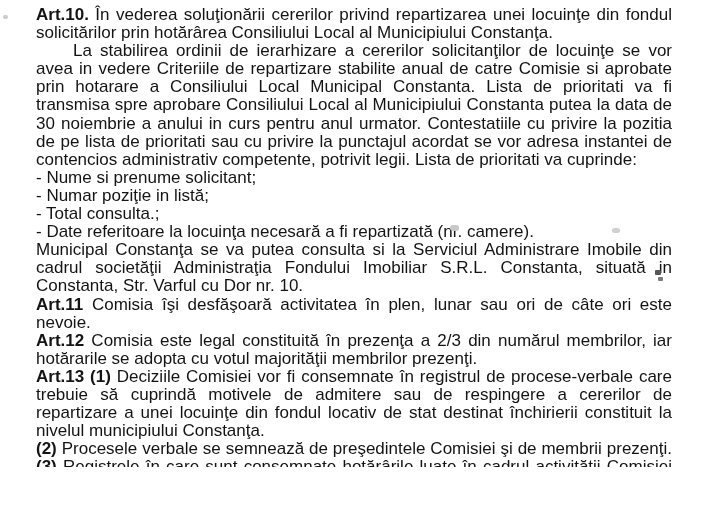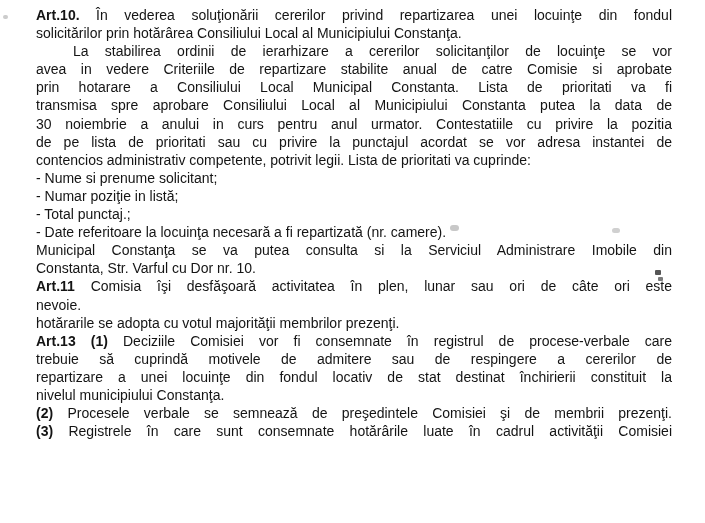--- a/index.html
+++ b/index.html
@@ -4,21 +4,21 @@
 <style>
   html,body{margin:0;padding:0;background:#ffffff;}
   body{width:705px;height:523px;overflow:hidden;}
   .page{
     position:relative;
     width:705px;height:467px;
     box-sizing:border-box;
     padding:6px 33px 0 36px;
     background:#ffffff;
     font-family:"Liberation Sans","DejaVu Sans",sans-serif;
-    font-size:14px;
+    font-size:17px;
     color:#141414;
     overflow:hidden;
   }
   .ln{
     height:18.1px;
     line-height:18.1px;
     white-space:normal;
     overflow:visible;
   }
   .ln.justify{
@@ -38,26 +38,28 @@
     <div class="ln"><span>solicitărilor prin hotărârea Consiliului Local al Municipiului Constanţa.</span></div>
     <div class="ln justify indent"><span>La stabilirea ordinii de ierarhizare a cererilor solicitanţilor de locuinţe se vor</span></div>
     <div class="ln justify"><span>avea in vedere Criteriile de repartizare stabilite anual de catre Comisie si aprobate</span></div>
     <div class="ln justify"><span>prin hotarare a Consiliului Local Municipal Constanta. Lista de prioritati va fi</span></div>
     <div class="ln justify"><span>transmisa spre aprobare Consiliului Local al Municipiului Constanta putea la data de</span></div>
     <div class="ln justify"><span>30 noiembrie a anului in curs pentru anul urmator. Contestatiile cu privire la pozitia</span></div>
     <div class="ln justify"><span>de pe lista de prioritati sau cu privire la punctajul acordat se vor adresa instantei de</span></div>
     <div class="ln"><span>contencios administrativ competente, potrivit legii. Lista de prioritati va cuprinde:</span></div>
     <div class="ln"><span>- Nume si prenume solicitant;</span></div>
     <div class="ln"><span>- Numar poziţie in listă;</span></div>
-    <div class="ln"><span>- Total punctaj.;</span></div>
+    <div class="ln"><span>- Total consulta.;</span></div>
     <div class="ln"><span>- Date referitoare la locuinţa necesară a fi repartizată (nr. camere).</span></div>
     <div class="ln justify"><span>Municipal Constanţa se va putea consulta si la Serviciul Administrare Imobile din</span></div>
+    <div class="ln justify"><span>cadrul societăţii Administraţia Fondului Imobiliar S.R.L. Constanta, situată in</span></div>
     <div class="ln"><span>Constanta, Str. Varful cu Dor nr. 10.</span></div>
     <div class="ln justify"><span class="bold-prefix">Art.11</span> <span>Comisia îşi desfăşoară activitatea în plen, lunar sau ori de câte ori este</span></div>
     <div class="ln"><span>nevoie.</span></div>
+    <div class="ln justify"><span class="bold-prefix">Art.12</span> <span>Comisia este legal constituită în prezenţa a 2/3 din numărul membrilor, iar</span></div>
     <div class="ln"><span>hotărarile se adopta cu votul majorităţii membrilor prezenţi.</span></div>
     <div class="ln justify"><span class="bold-prefix">Art.13 (1)</span> <span>Deciziile Comisiei vor fi consemnate în registrul de procese-verbale care</span></div>
     <div class="ln justify"><span>trebuie să cuprindă motivele de admitere sau de respingere a cererilor de</span></div>
     <div class="ln justify"><span>repartizare a unei locuinţe din fondul locativ de stat destinat închirierii constituit la</span></div>
     <div class="ln"><span>nivelul municipiului Constanţa.</span></div>
     <div class="ln justify"><span class="bold-prefix">(2)</span> <span>Procesele verbale se semnează de preşedintele Comisiei şi de membrii prezenţi.</span></div>
     <div class="ln justify"><span class="bold-prefix">(3)</span> <span>Registrele în care sunt consemnate hotărârile luate în cadrul activităţii Comisiei</span></div>
     <div class="smudge" style="left: 3px; top: 15px; width: 5px; height: 4px; background: rgb(204, 204, 204); border-radius: 2px;"></div>
     <div class="smudge" style="left: 450px; top: 225px; width: 9px; height: 6px; background: rgb(200, 200, 200); border-radius: 3px;"></div>
     <div class="smudge" style="left: 612px; top: 228px; width: 8px; height: 5px; background: rgb(208, 208, 208); border-radius: 3px;"></div>

